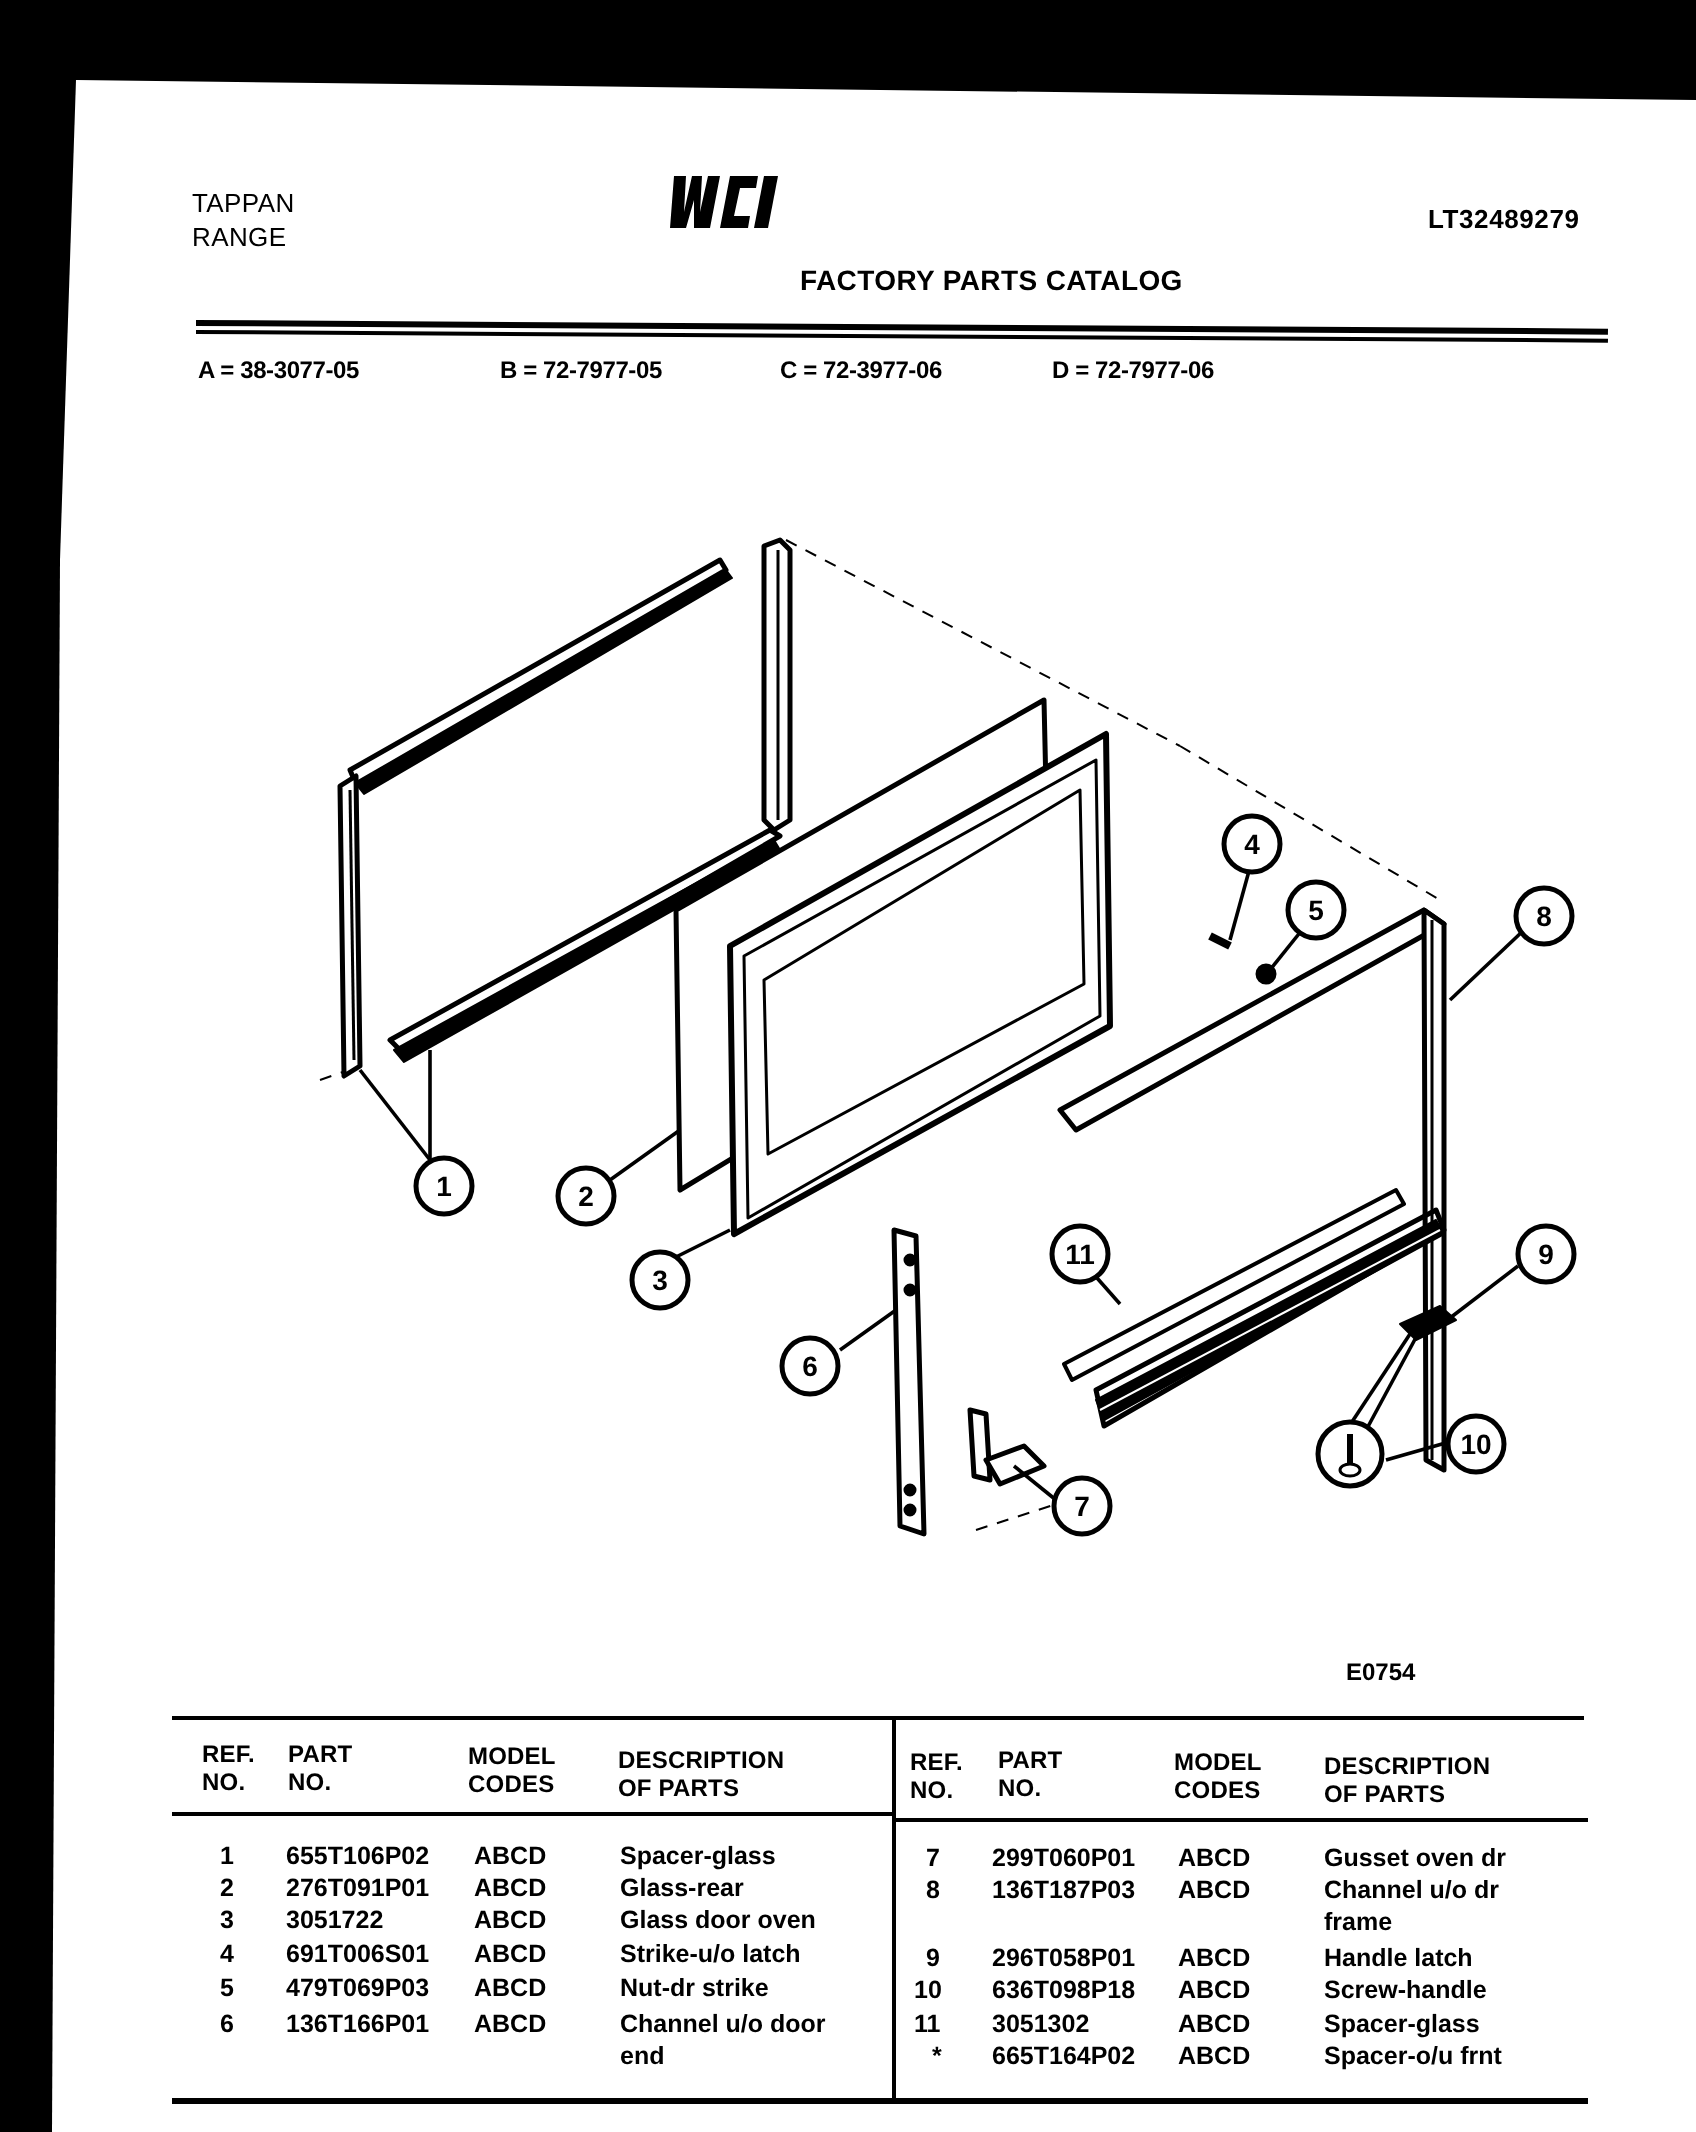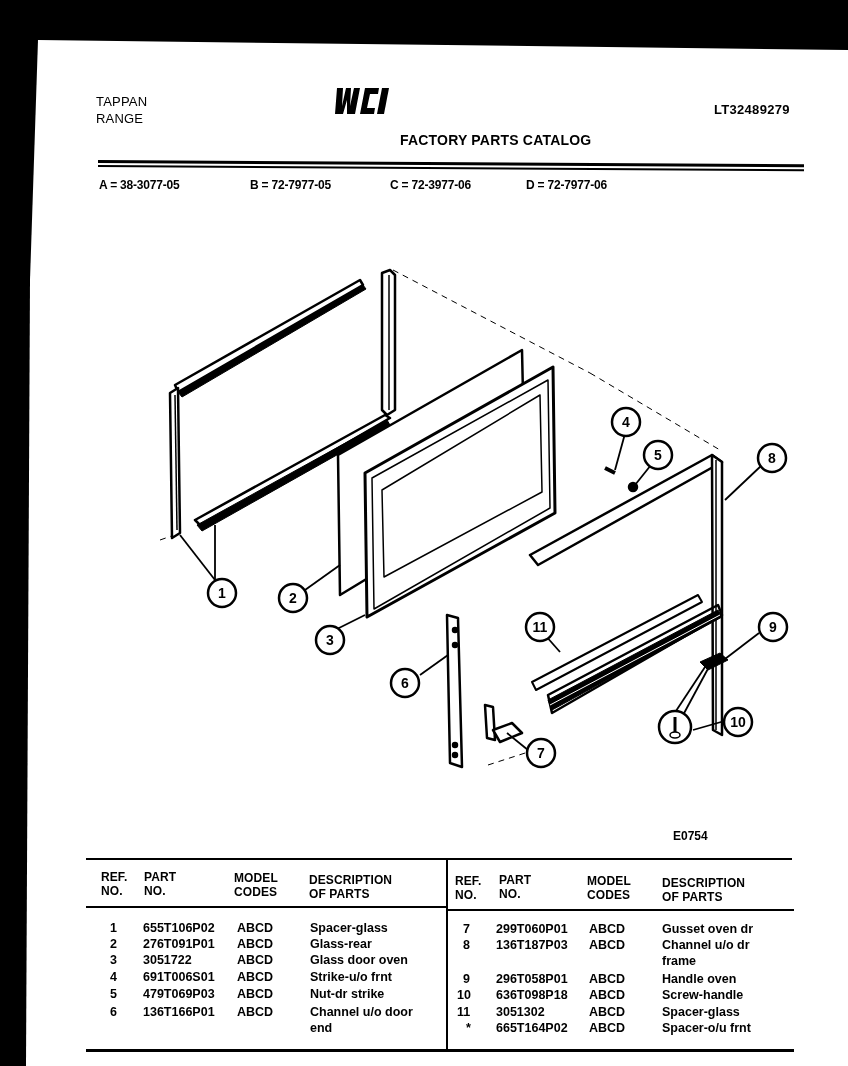--- a/index.html
+++ b/index.html
@@ -234,21 +234,21 @@
   <div class="row" style="left:0; top:952px;">
     <span style="left:110px">3</span>
     <span style="left:143px">3051722</span>
     <span style="left:237px">ABCD</span>
     <span style="left:310px">Glass door oven</span>
   </div>
   <div class="row" style="left:0; top:969px;">
     <span style="left:110px">4</span>
     <span style="left:143px">691T006S01</span>
     <span style="left:237px">ABCD</span>
-    <span style="left:310px">Strike-u/o frnt</span>
+    <span style="left:310px">Strike-u/o latch</span>
   </div>
   <div class="row" style="left:0; top:986px;">
     <span style="left:110px">5</span>
     <span style="left:143px">479T069P03</span>
     <span style="left:237px">ABCD</span>
     <span style="left:310px">Nut-dr strike</span>
   </div>
   <div class="row" style="left:0; top:1004px;">
     <span style="left:110px">6</span>
     <span style="left:143px">136T166P01</span>
@@ -267,21 +267,21 @@
     <span style="left:463px">8</span>
     <span style="left:496px">136T187P03</span>
     <span style="left:589px">ABCD</span>
     <span style="left:662px">Channel u/o dr</span>
     <span style="left:662px; top:16px">frame</span>
   </div>
   <div class="row" style="left:0; top:971px;">
     <span style="left:463px">9</span>
     <span style="left:496px">296T058P01</span>
     <span style="left:589px">ABCD</span>
-    <span style="left:662px">Handle oven</span>
+    <span style="left:662px">Handle latch</span>
   </div>
   <div class="row" style="left:0; top:987px;">
     <span style="left:457px">10</span>
     <span style="left:496px">636T098P18</span>
     <span style="left:589px">ABCD</span>
     <span style="left:662px">Screw-handle</span>
   </div>
   <div class="row" style="left:0; top:1004px;">
     <span style="left:457px">11</span>
     <span style="left:496px">3051302</span>

